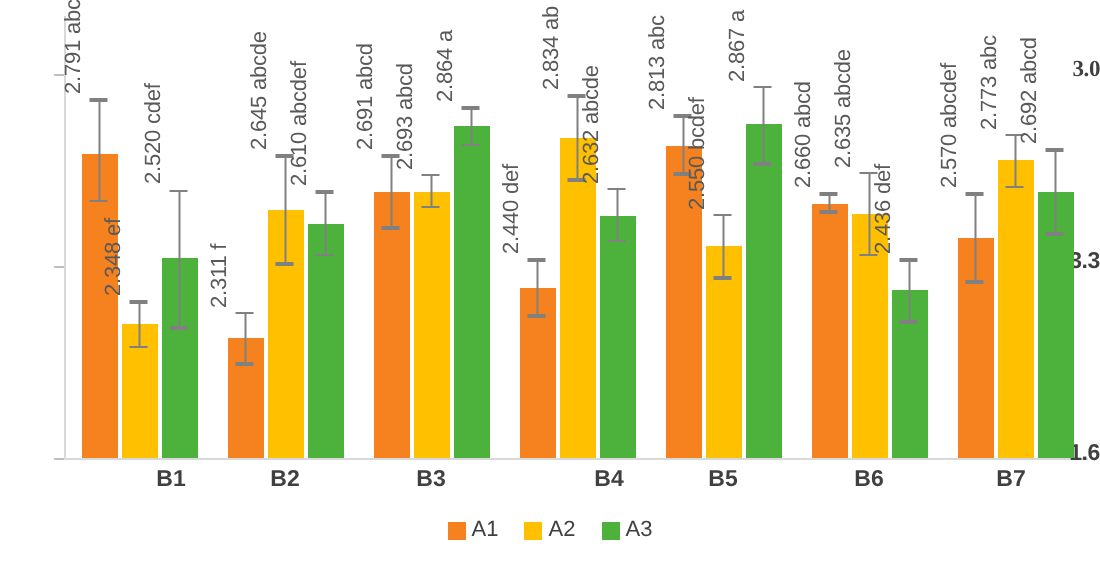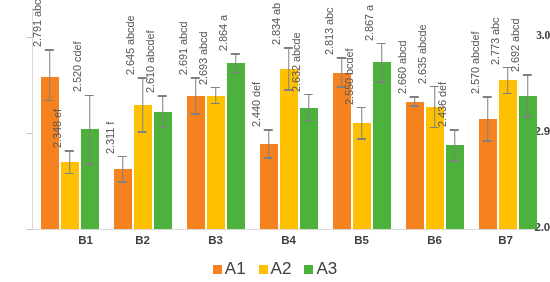--- a/index.html
+++ b/index.html
@@ -82,34 +82,34 @@
   
   .legend {
     position:absolute; left:0; right:0; top:259px;
     display:flex; justify-content:center; align-items:center; gap:13px;
   }
   .legend-item { display:flex; align-items:center; gap:3px; }
   .legend-swatch { width:9px; height:9px; display:block; }
   .legend-swatch.s0 { background:#f5821f; }
   .legend-swatch.s1 { background:#ffc000; }
   .legend-swatch.s2 { background:#4cb23c; }
-  .legend-text { font-size:17px; color:#404040; }
+  .legend-text { font-size:11px; color:#404040; }
 </style>
 </head>
 <body>
 
 <div id="chart-root">
 
   <div class="y-axis-line"></div>
   <div class="x-axis-line"></div>
 
   <div id="y-ticks">
-      <div class="y-tick-label" style="top: 221px;">2.0</div>
+      <div class="y-tick-label" style="top: 221px;">1.6</div>
       <div class="y-tick-mark" style="top: 229px;"></div>
-      <div class="y-tick-label" style="top: 124.913px;">2.9</div>
+      <div class="y-tick-label" style="top: 124.913px;">3.3</div>
       <div class="y-tick-mark" style="top: 132.913px;"></div>
       <div class="y-tick-label" style="top: 28.8261px; font-family: Liberation Serif, serif;">3.0</div>
       <div class="y-tick-mark" style="top: 36.8261px;"></div>
     </div>
   <div class="plot" id="plot">
       <div class="group" style="left: 0px; width: 73px;">
         <div class="bar-slot">
           <div class="vlabel" style="bottom: 181.683px;">2.791 abc</div>
           <div class="bar s0" title="2.791 abc" style="height: 152.01px;">
             <div class="err" style="top: -27.673px; height: 51.887px;">
@@ -309,21 +309,21 @@
               <div class="cap bot"></div>
             </div>
           </div>
         </div>
       </div>
     </div>
   <div id="cat-labels">
       <div class="cat-label" style="left: 49px; width: 73px;">B1</div>
       <div class="cat-label" style="left: 106px; width: 73px;">B2</div>
       <div class="cat-label" style="left: 179px; width: 73px;">B3</div>
-      <div class="cat-label" style="left: 252px; width: 73px;">B4</div>
+      <div class="cat-label" style="left: 268px; width: 73px;">B4</div>
       <div class="cat-label" style="left: 325px; width: 73px;">B5</div>
       <div class="cat-label" style="left: 398px; width: 73px; text-align: center;">B6</div>
       <div class="cat-label" style="left: 469px; width: 73px;">B7</div>
     </div>
 
   <div class="legend" id="legend">
       <div class="legend-item">
         <span class="legend-swatch s0"></span>
         <span class="legend-text">A1</span>
       </div>

